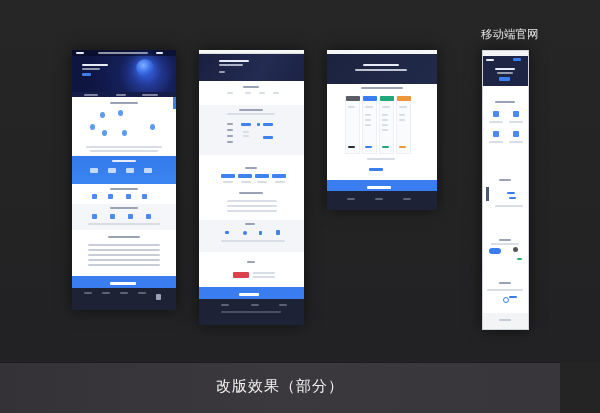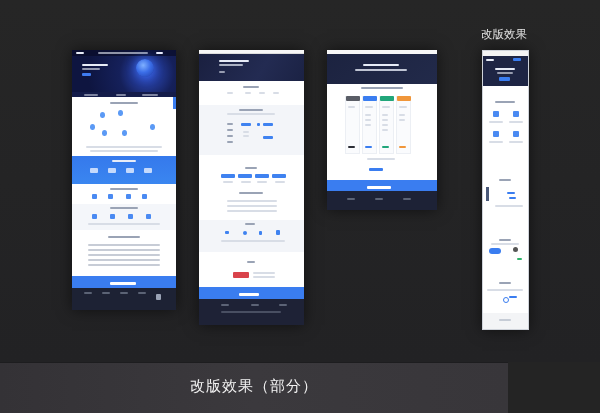--- a/index.html
+++ b/index.html
@@ -1,20 +1,20 @@
 <!DOCTYPE html>
 <html><head>
 <meta charset="utf-8">
 <style>
   * { box-sizing: border-box; margin: 0; padding: 0; }
   html, body { width: 600px; height: 413px; overflow: hidden; background: #242424; }
   body { position: relative; font-family: "DejaVu Sans", sans-serif; }
   .stage { position: absolute; left: 0; top: 0; width: 600px; height: 362px;
     background: linear-gradient(180deg, #262626 0%, #222224 100%); }
-  .caption-bar { position: absolute; left: 0; top: 362px; width: 508px; height: 51px;
+  .caption-bar { position: absolute; left: 0; top: 362px; width: 560px; height: 51px;
     background: linear-gradient(90deg, #343236 0%, #3b393d 50%, #38363a 100%);
     border-top: 1px solid #1d1d1f; }
   .caption { position: absolute; left: 0; right: 0; top: 14px; text-align: center;
     color: #f2f2f2; font-size: 15px; letter-spacing: 1px; }
   .heading { position: absolute; color: #e6e6e6; font-size: 11.5px; white-space: nowrap; }
   .h-pc { left: 211px; top: 27px; }
   .h-mobile { left: 481px; top: 27px; }
 
   .shot { position: absolute; overflow: hidden; }
   .shadow { box-shadow: 0 0 14px rgba(0,0,0,0.55); }
@@ -71,21 +71,21 @@
   #s4 .hero { position:absolute; left:0; top:5px; width:45px; height:30px; background:#1e2544; }
   #s4 .cloud { position:absolute; left:6px; top:197px; width:12px; height:6px; background:#3a7df0; border-radius:4px; }
   #s4 .chart { position:absolute; left:3px; top:136px; width:3px; height:14px; background:#4a5878; }
   #s4 .foot { position:absolute; left:0; top:262px; width:45px; height:16px; background:#f3f4f6; }
 </style>
 </head>
 <body>
 
 <div class="stage">
 
-  <div class="heading h-mobile">改版效果</div>
+  <div class="heading h-mobile">移动端官网</div>
 
   <div id="s1" class="shot shadow">
     <div class="hero"></div>
     <div class="nav">
       <div class="bar white" style="left:4px;top:2px;width:8px;"></div>
       <div class="bar white" style="left:26px;top:2px;width:50px;opacity:.6"></div>
       <div class="blk" style="left:84px;top:1.5px;width:7px;height:2.5px;background:#e8ecff;"></div>
     </div>
     <div class="globe"></div>
     <div class="bar white" style="left:10px;top:14px;width:26px;"></div>

